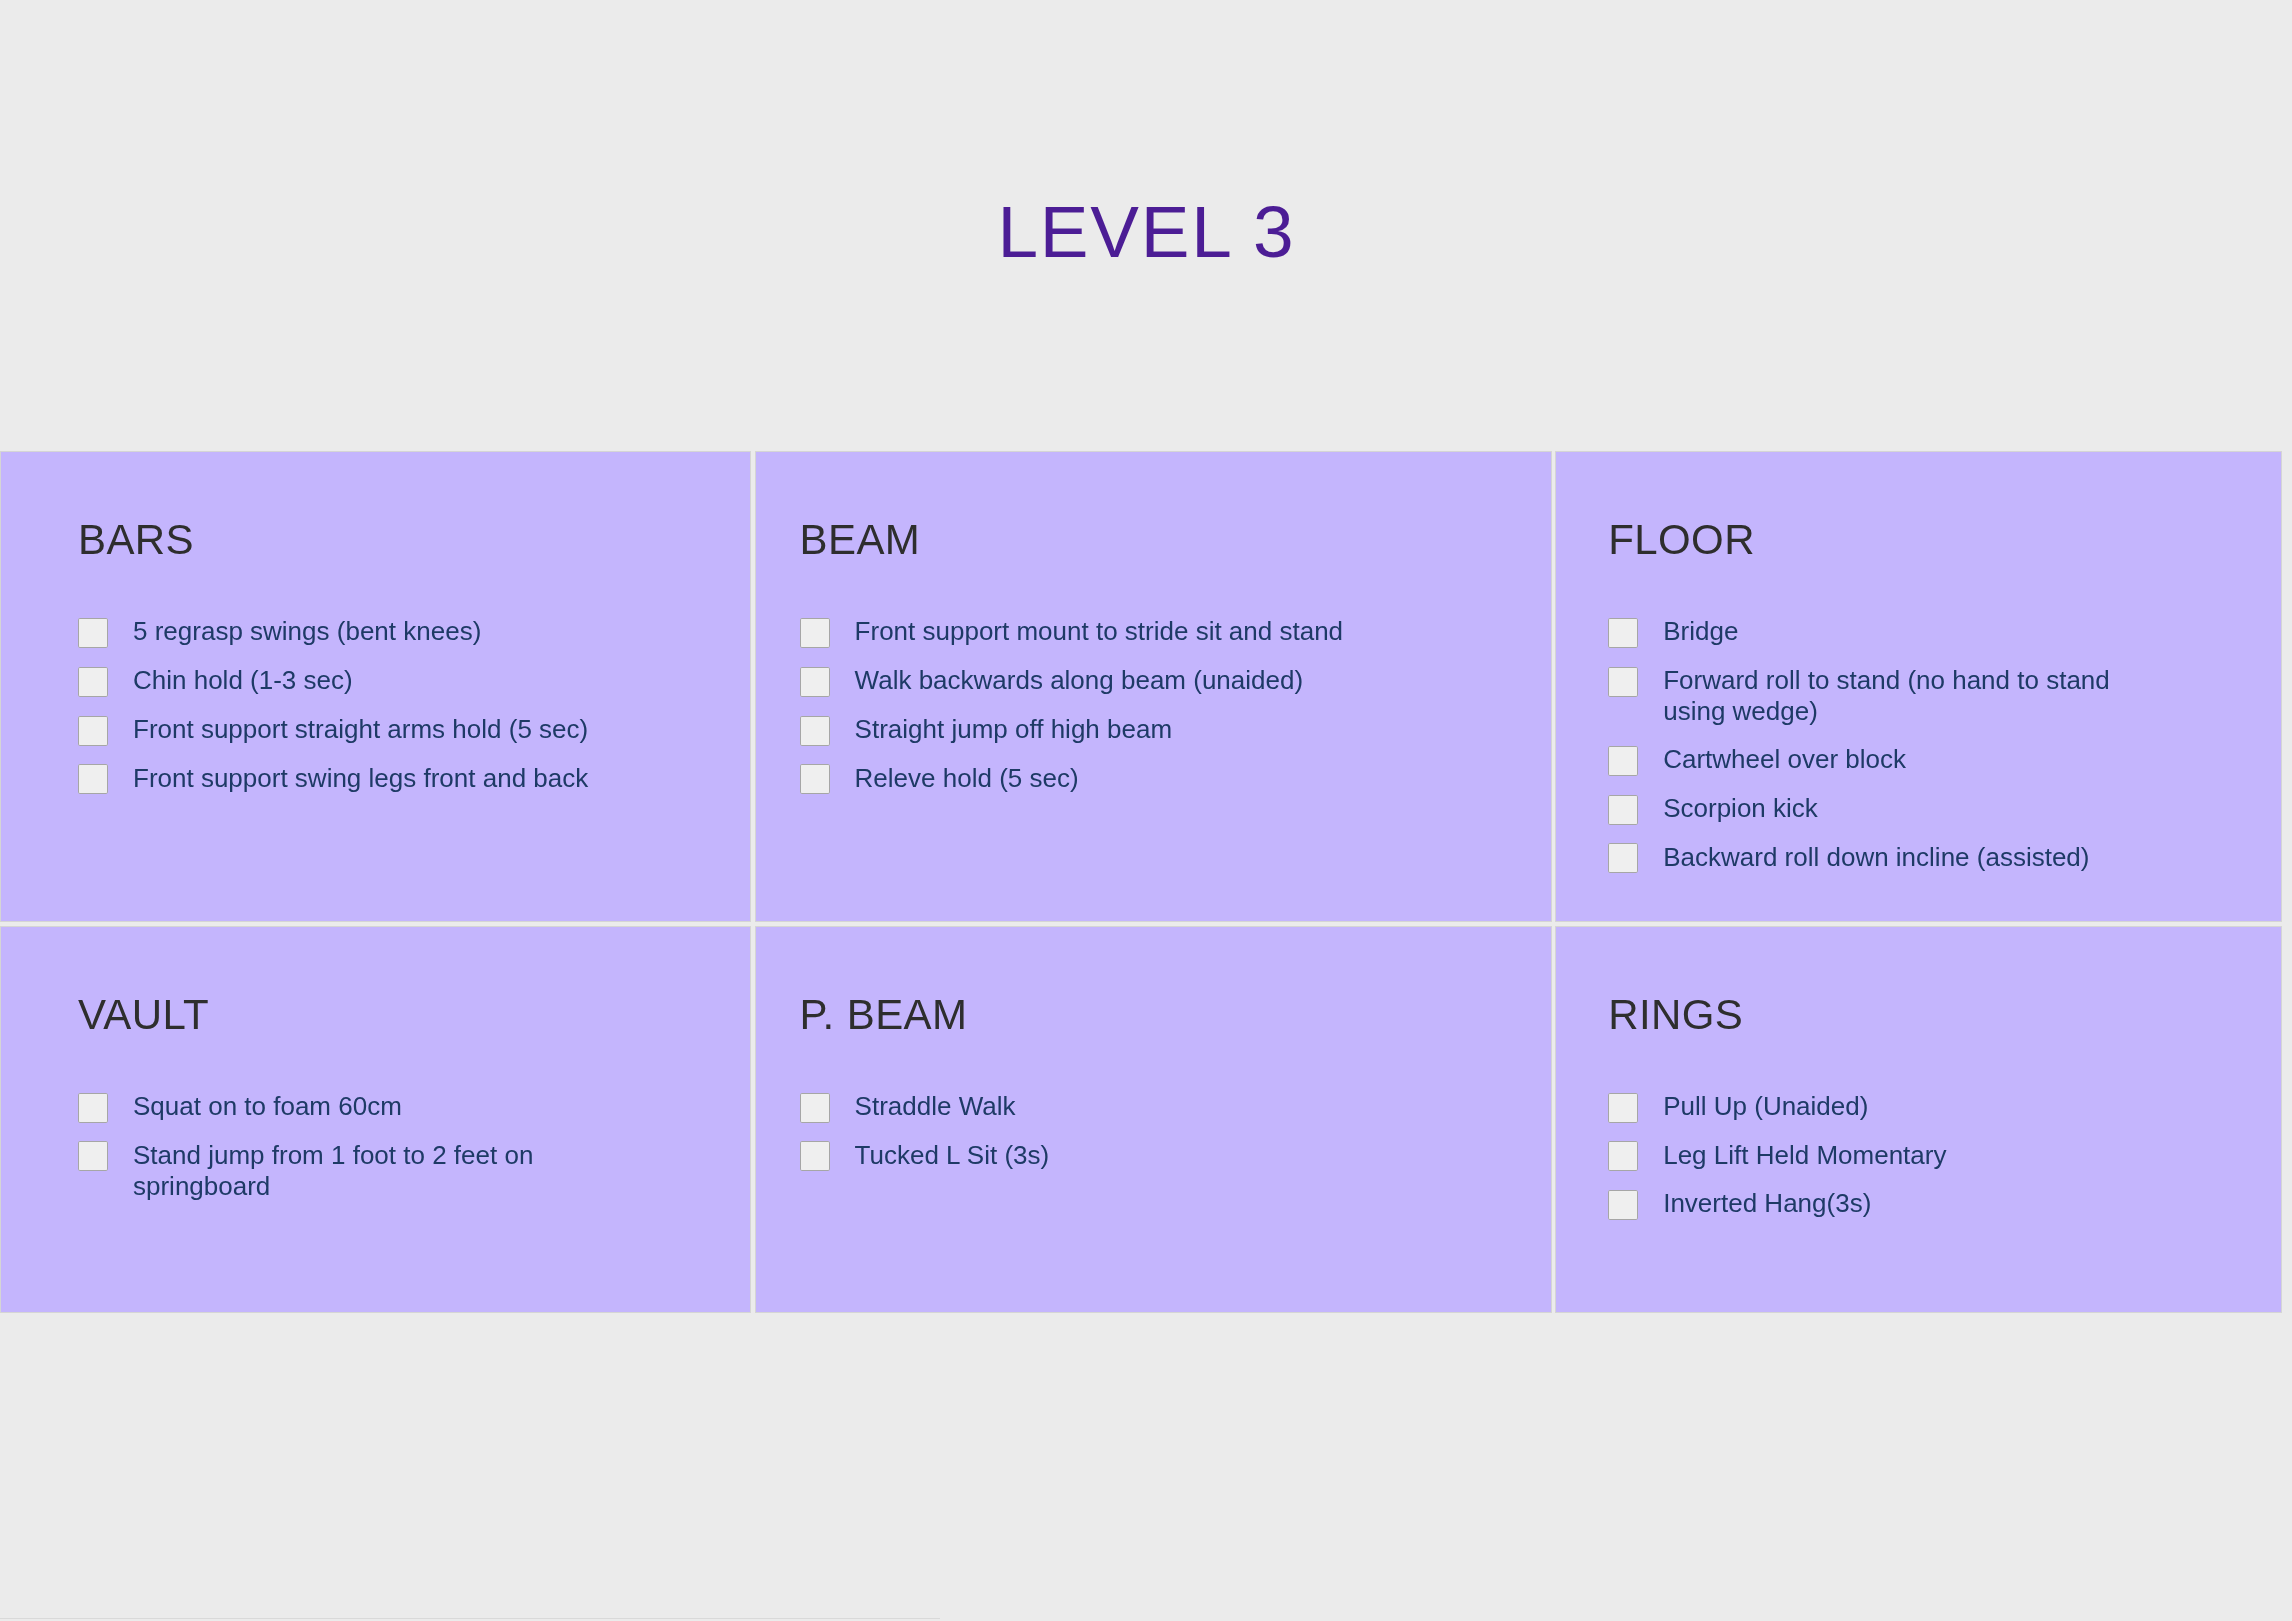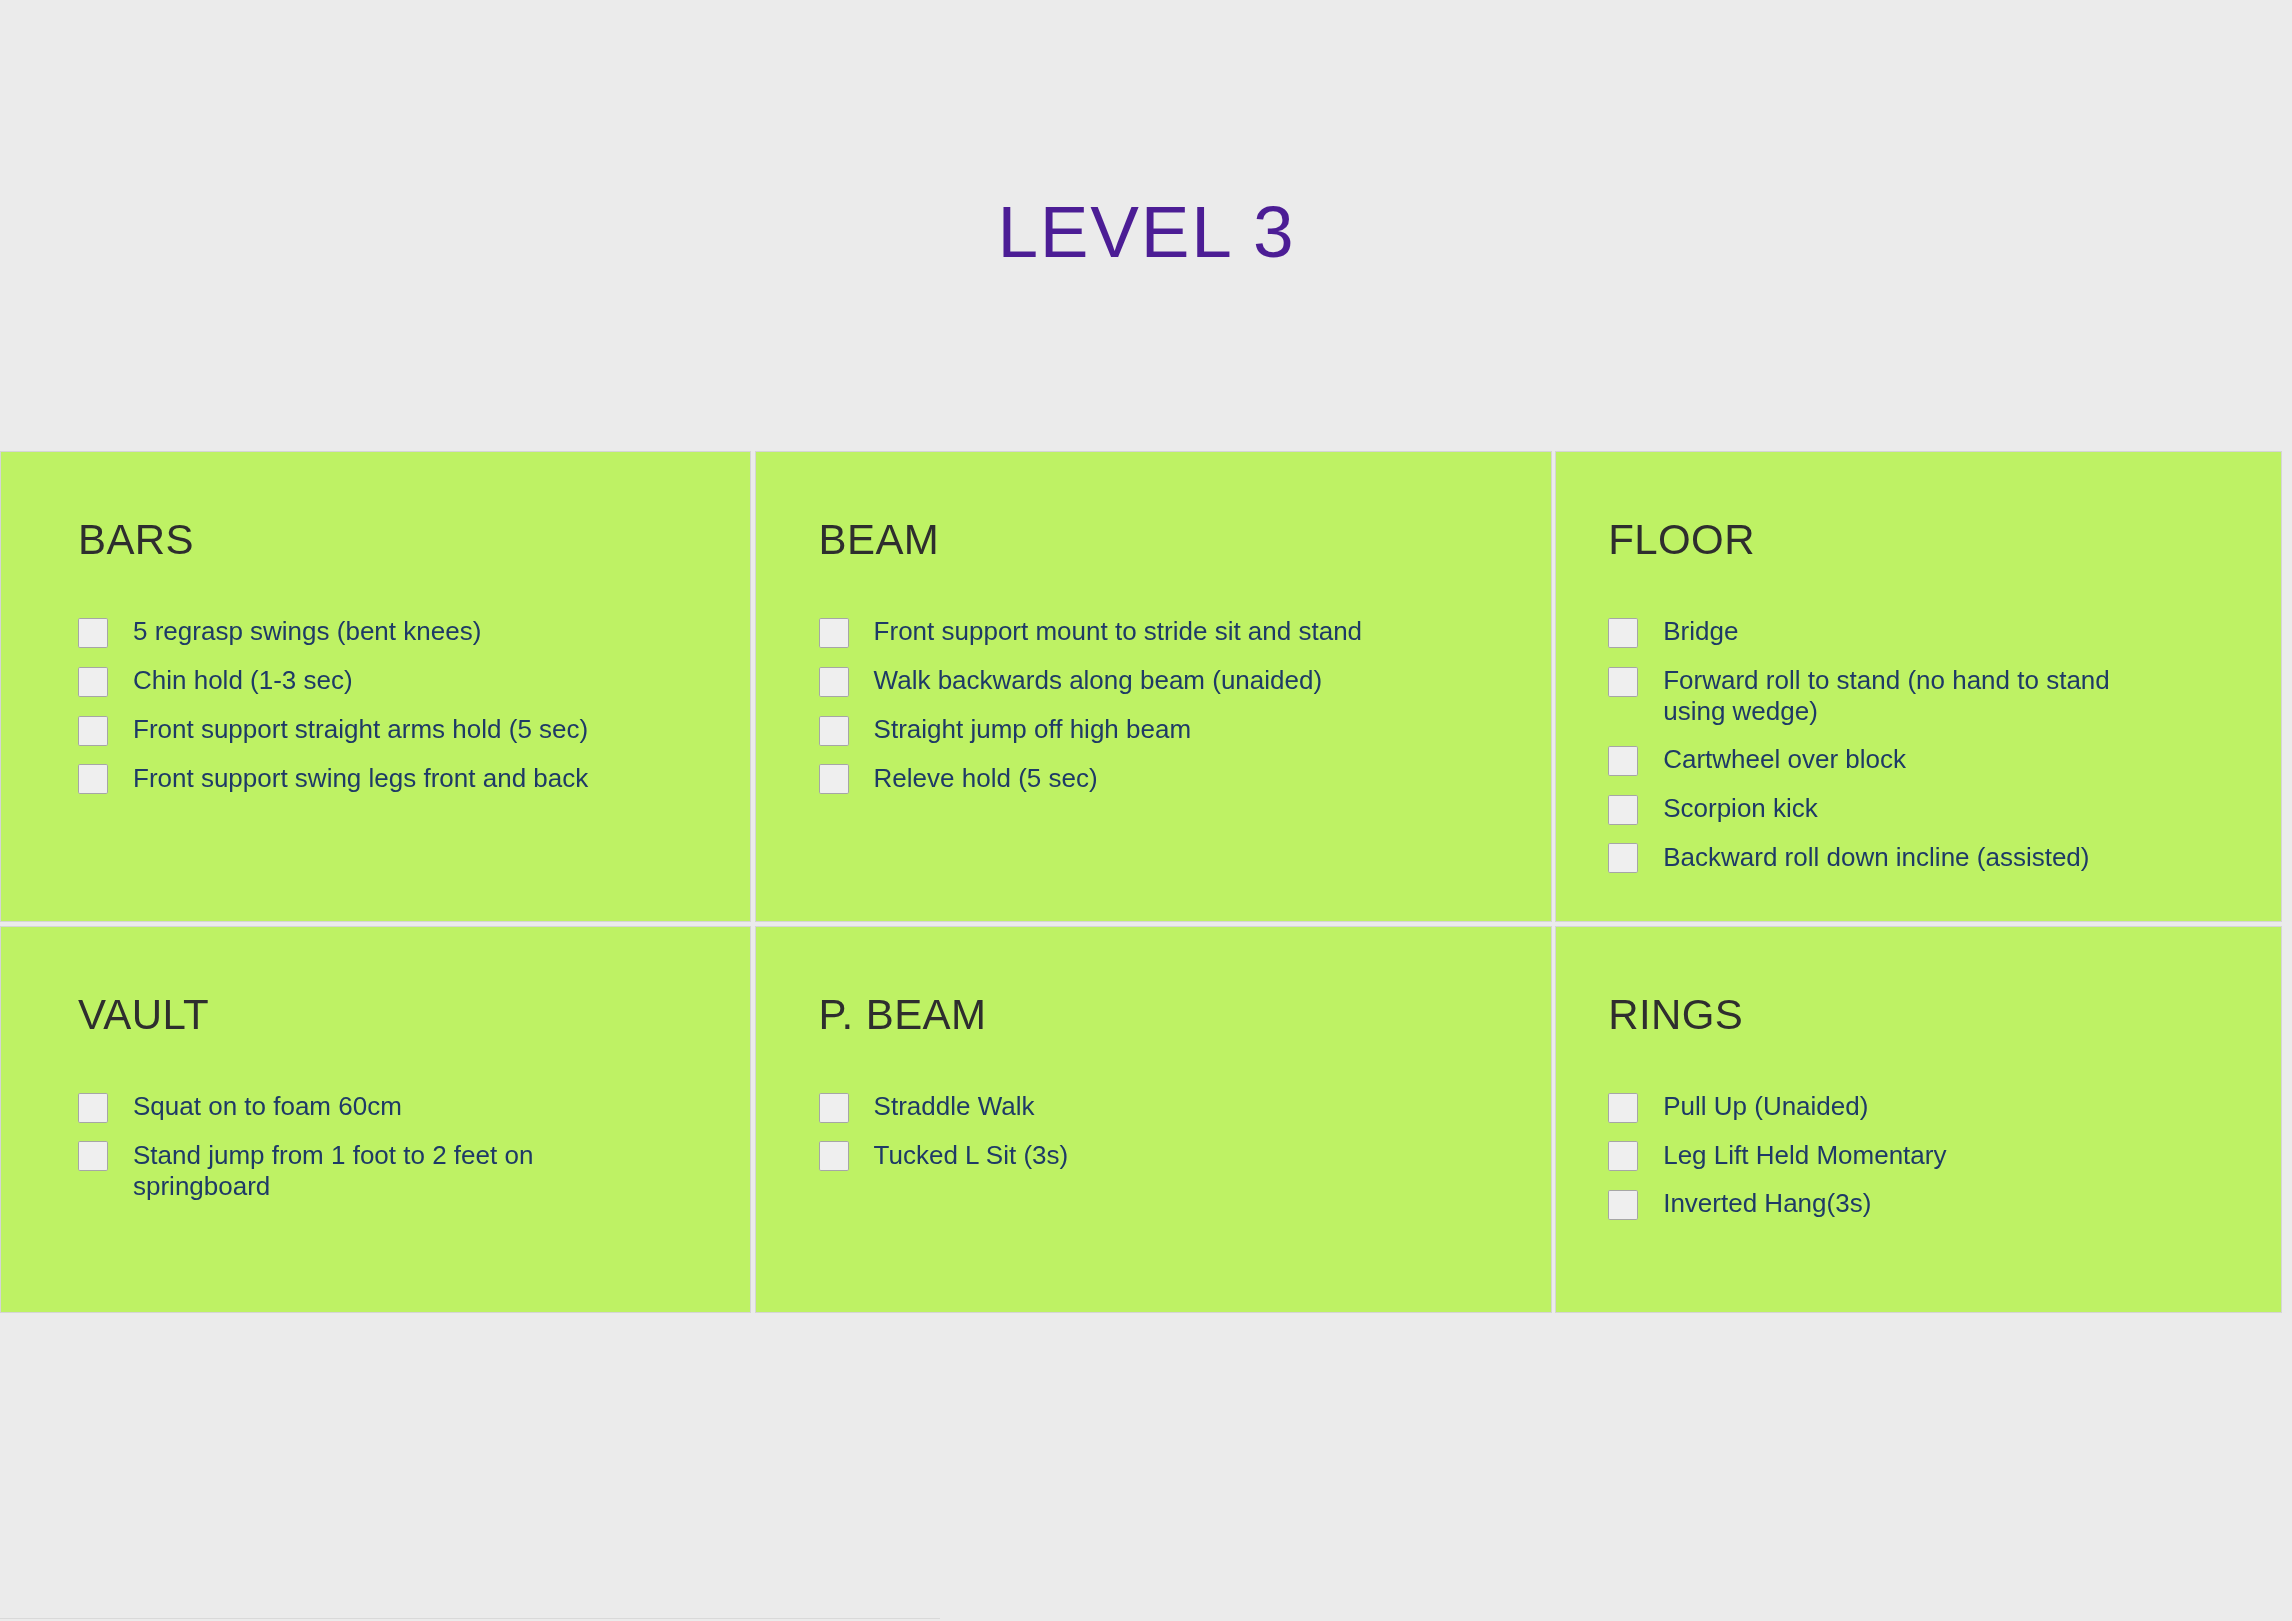--- a/index.html
+++ b/index.html
@@ -34,27 +34,27 @@
   
   .skills-grid {
     display: grid;
     grid-template-columns: 751px 797px 727px;
     grid-template-rows: 471px 387px;
     gap: 3.6px;
     width: 2293px;
   }
   .cell {
     border: 0.9px solid #d5d5d5;
-    background: #bef264;
+    background: #c4b5fd;
     box-sizing: border-box;
     padding-top: 64px;
     overflow: hidden;
   }
   .cell.c1 { padding-left: 77px; padding-right: 27px; }
-  .cell.c2 { padding-left: 63px; padding-right: 18px; }
+  .cell.c2 { padding-left: 44px; padding-right: 18px; }
   .cell.c3 { padding-left: 52px; padding-right: 14px;  }
 
   .section-title {
     color: #2e2e2e;
     font-size: 42px;
     font-weight: 400;
     line-height: 1.15;
     letter-spacing: 0.4px;
     margin: 0;
   }

